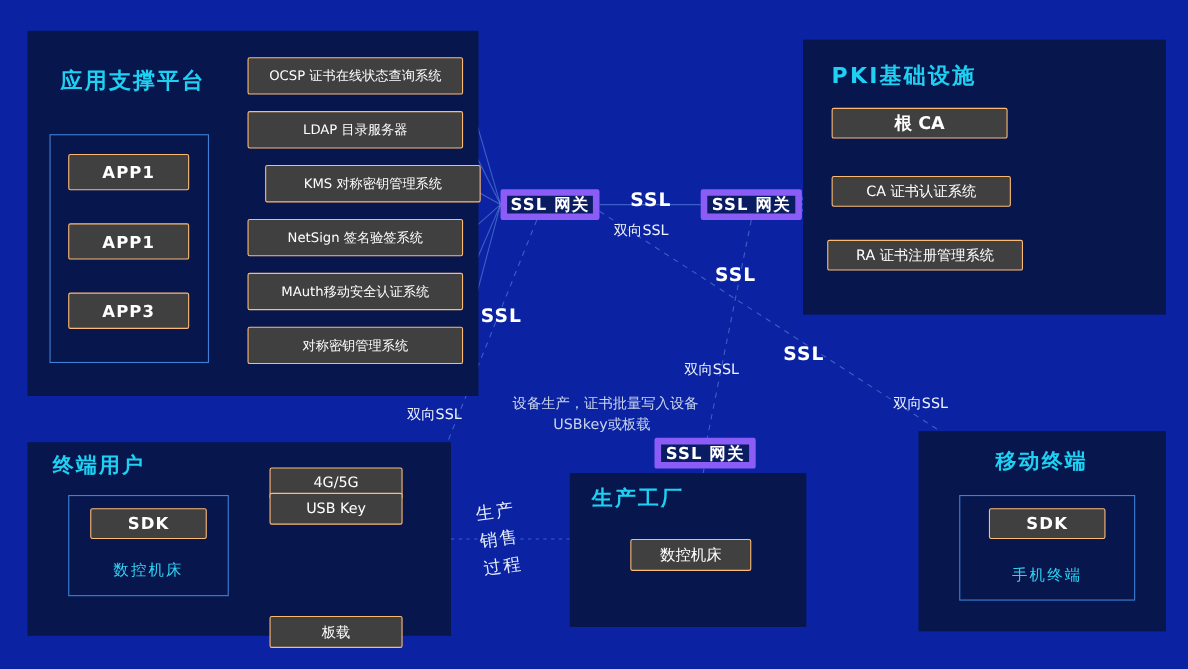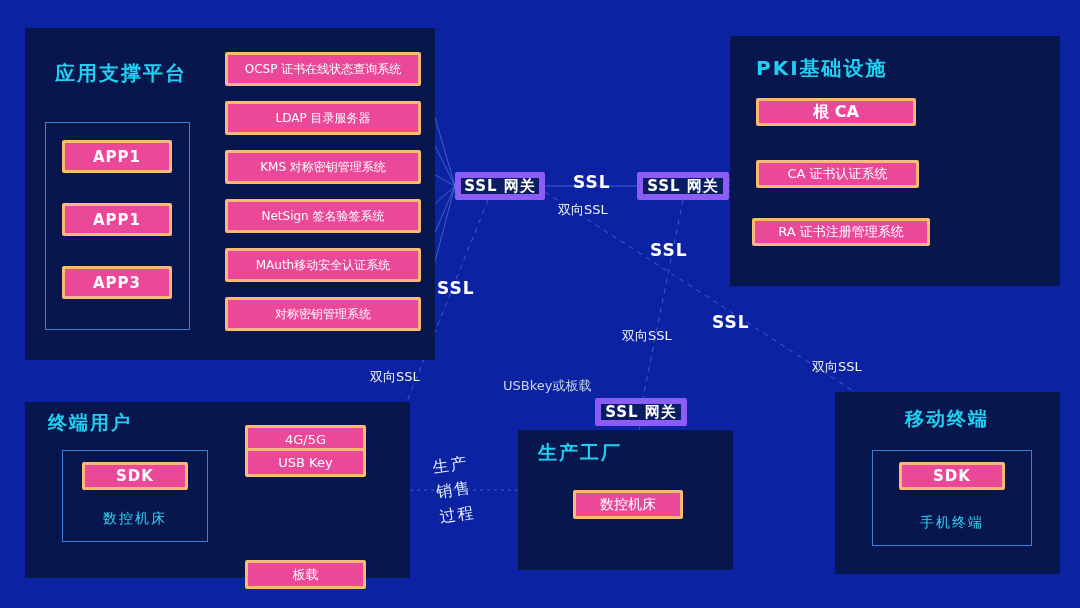--- a/index.html
+++ b/index.html
@@ -5,37 +5,37 @@
   * { margin:0; padding:0; box-sizing:border-box; }
   html,body { background:#0b23a2; }
   body { font-family:"DejaVu Sans","Liberation Sans",sans-serif; }
   .canvas { position:relative; width:1080px; height:608px; background:#0b23a2; overflow:hidden; }
   .connectors { position:absolute; left:0; top:0; width:1080px; height:608px; pointer-events:none; }
 
   .panel { position:absolute; background:#07174e; }
   .title { position:absolute; color:#1ed0f2; font-size:20px; letter-spacing:2px; font-weight:bold; white-space:nowrap; }
   .frame { position:absolute; border:1px solid #3f7fd6; }
   .box   { position:absolute; display:flex; align-items:center; justify-content:center;
-           background:#ec4899; border:3px solid #fdba74; color:#ffffff; border-radius:2px; white-space:nowrap; }
+           background:#404040; border:1px solid #fdba74; color:#ffffff; border-radius:2px; white-space:nowrap; }
   .gw    { position:absolute; display:flex; align-items:center; justify-content:center;
            background:#0a1d63; border:6px solid #8b5cf6; color:#ffffff; font-weight:bold;
            font-size:15px; border-radius:2px; white-space:nowrap; letter-spacing:1px; }
   .lbl-ssl  { position:absolute; color:#ffffff; font-weight:bold; font-size:17px; letter-spacing:1px; }
   .lbl-mssl { position:absolute; color:#eef2fc; font-size:13px; white-space:nowrap; }
   .note     { position:absolute; color:#c9d5ee; font-size:13px; white-space:nowrap; }
   .cyanlabel{ position:absolute; color:#2fd3f2; font-size:14px; text-align:center; letter-spacing:2px; }
 
   
   #panel-app  { left:25px;  top:28px;  width:410px; height:332px; }
   #title-app  { left:55px;  top:60px; }
   #frame-app  { left:45px;  top:122px; width:145px; height:208px; }
   .app-box    { left:62px;  width:110px; height:33px; font-size:15px; font-weight:bold; letter-spacing:1px; }
   #app0 { top:140px; } #app1 { top:203px; } #app2 { top:266px; }
   .sys-box    { left:225px; width:196px; height:34px; font-size:12px; }
-  #sys0 { top:52px; } #sys1 { top:101px; } #sys2 { top:150px; }
+  #sys0 { top:52px; } #sys1 { top:101px; } #sys2 { top:150px;margin-left:16px; }
   #sys3 { top:199px; } #sys4 { top:248px; } #sys5 { top:297px; }
 
   
   #gw1 { left:455px; top:172px; width:90px;  height:28px; }
   #gw2 { left:637px; top:172px; width:92px;  height:28px; }
   #gw3 { left:595px; top:398px; width:92px;  height:28px; }
 
   
   #lbl-ssl-top   { left:573px; top:172px; }
   #lbl-mssl-top  { left:558px; top:201px; }
@@ -147,20 +147,21 @@
   <div class="lbl-mssl" id="lbl-mssl-right">双向SSL</div>
   <div class="lbl-ssl" id="lbl-ssl-left">SSL</div>
   <div class="lbl-mssl" id="lbl-mssl-left">双向SSL</div>
 
   <div class="panel" id="panel-pki"></div>
   <div class="title" id="title-pki">PKI基础设施</div>
   <div class="box" id="box-rootca">根 CA</div>
   <div class="box" id="box-ca">CA 证书认证系统</div>
   <div class="box" id="box-ra">RA 证书注册管理系统</div>
 
+  <div class="note" id="note1">设备生产，证书批量写入设备</div>
   <div class="note" id="note2">USBkey或板载</div>
 
   <div class="panel" id="panel-user"></div>
   <div class="title" id="title-user">终端用户</div>
   <div class="frame" id="frame-user"></div>
   <div class="box" id="box-sdk1">SDK</div>
   <div class="cyanlabel" id="lbl-device1">数控机床</div>
   <div class="box chan-box" id="chan0">4G/5G</div>
   <div class="box chan-box" id="chan1">USB Key</div>
   <div class="box chan-box" id="chan2">板载</div>

